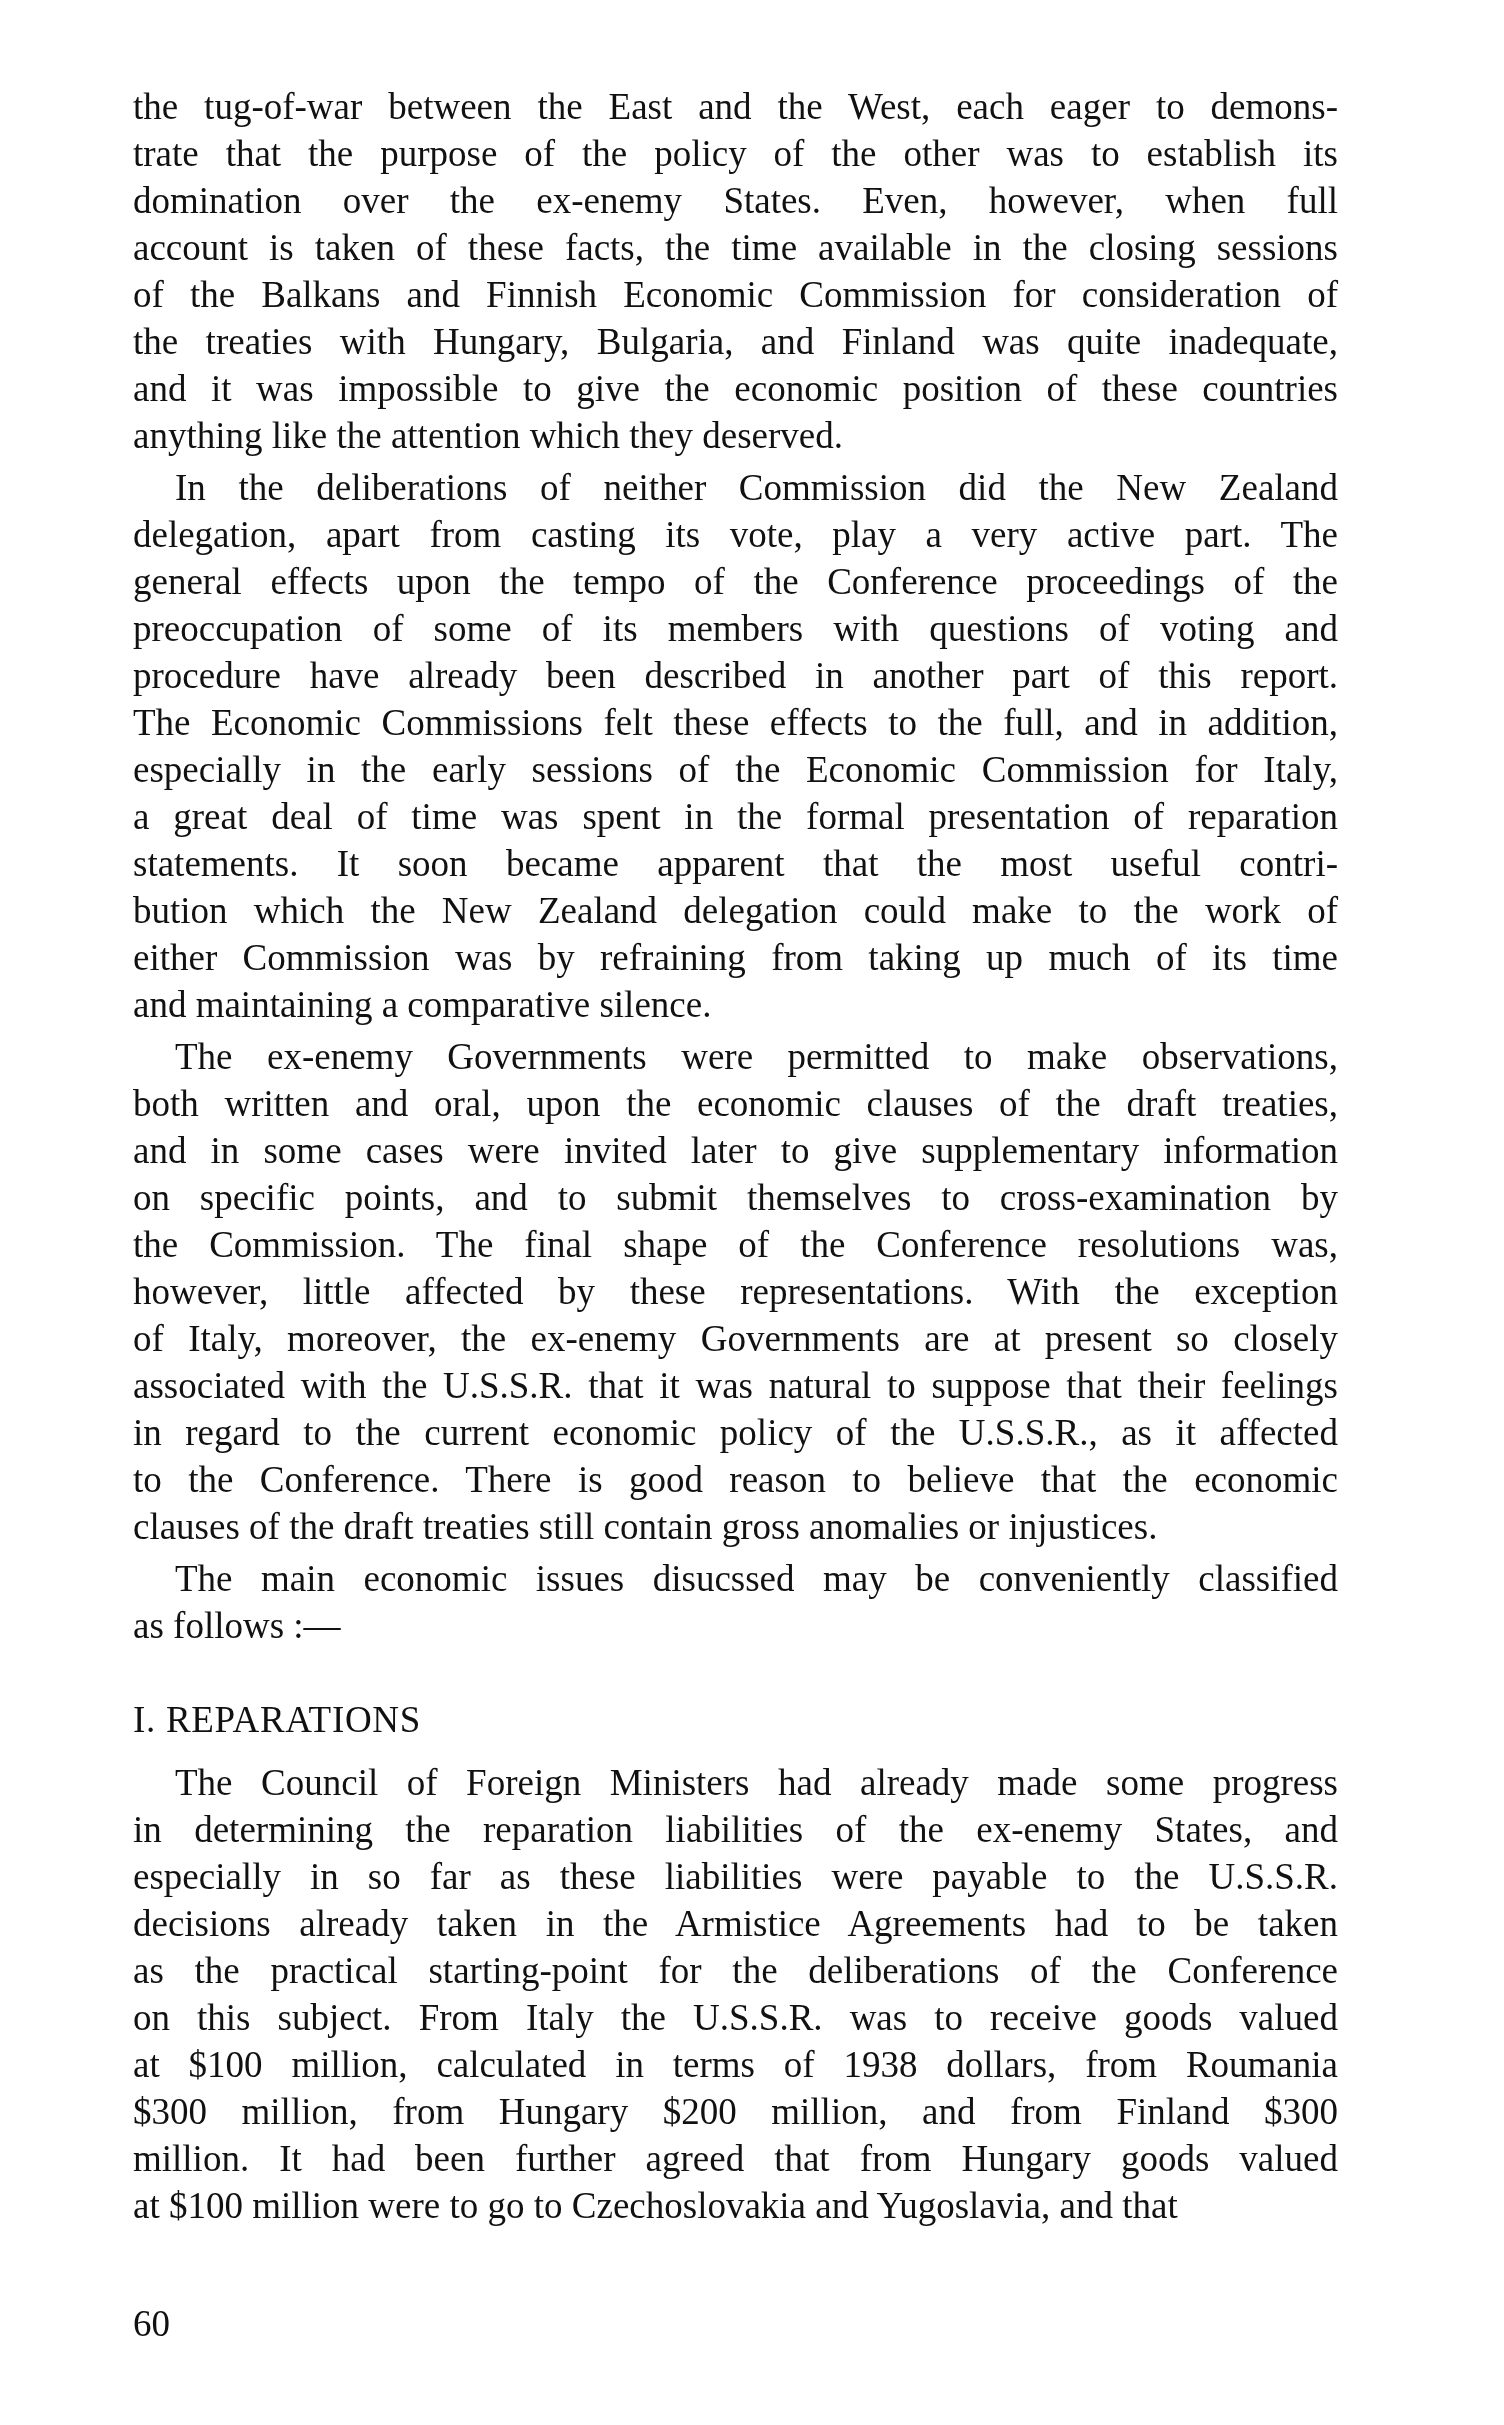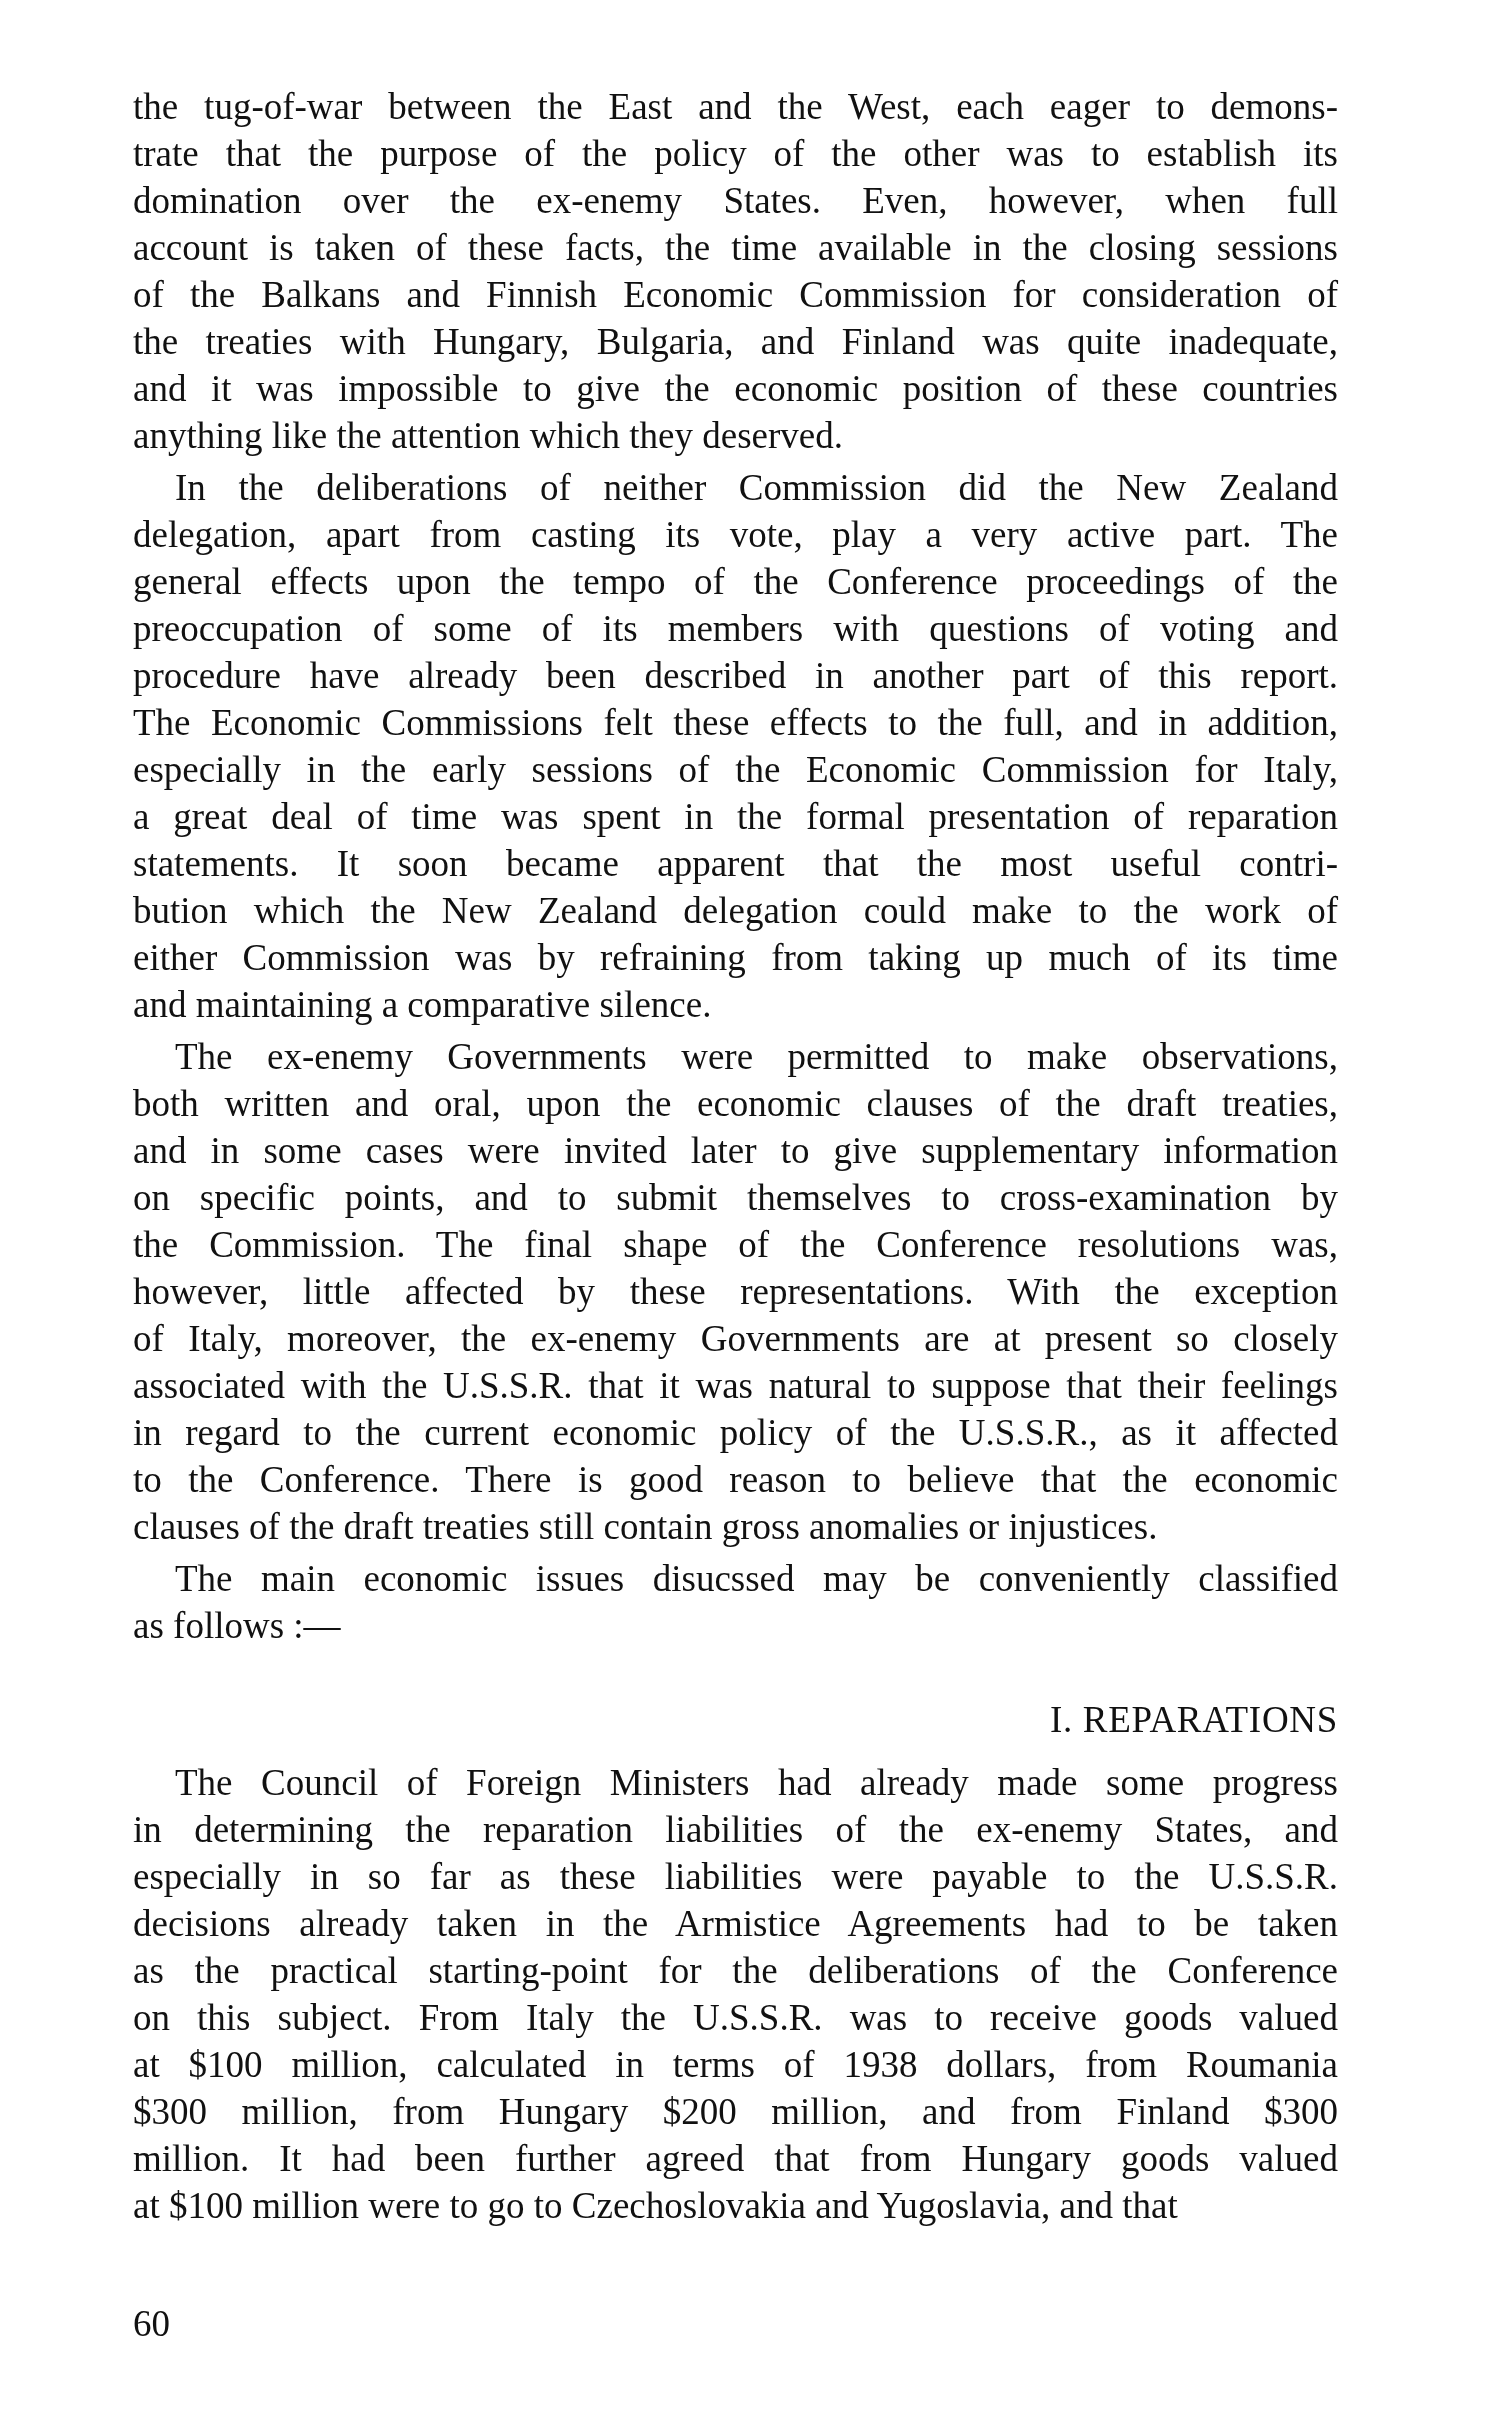--- a/index.html
+++ b/index.html
@@ -43,21 +43,21 @@
     }
     .line.last {
       text-align: right;
       text-align-last: left;
       font-family: Liberation Serif, serif;
     }
     .heading {
       font-size: 37px;
       line-height: 47px;
       height: 47px;
-      text-align: right;
+      text-align: left;
       letter-spacing: 0.7px;
       margin: 47px 0 16px 0;
     }
     .page-number {
       position: absolute;
       left: 133px;
       width: 1205px;
       top: 2300px;
       font-size: 37px;
       line-height: 47px;

